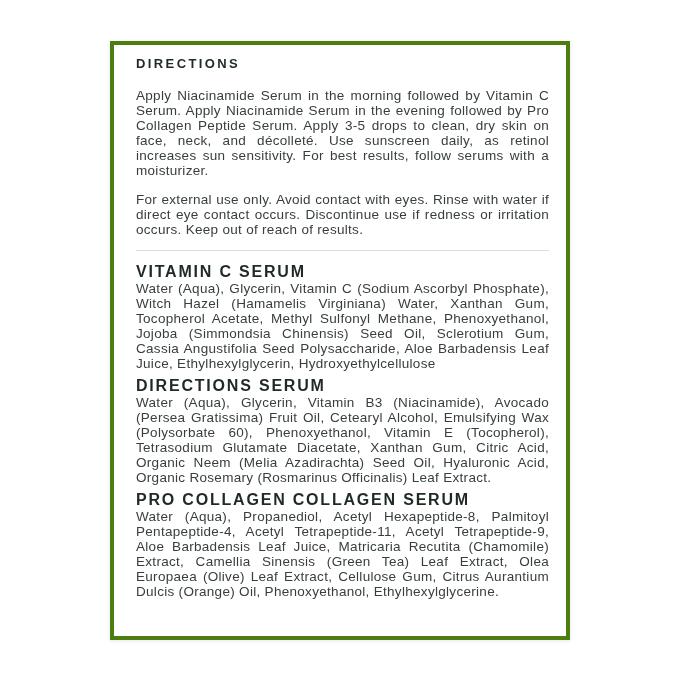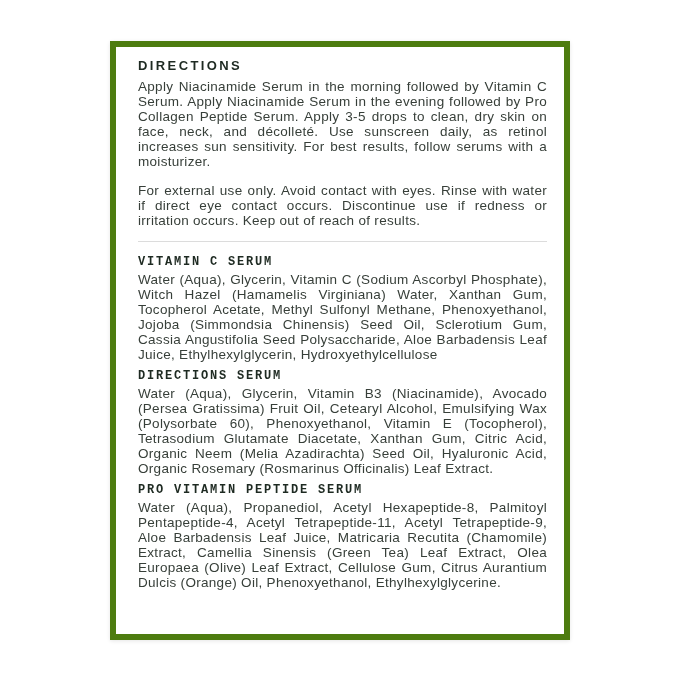--- a/index.html
+++ b/index.html
@@ -8,56 +8,55 @@
     background: #ffffff;
     font-family: "Liberation Sans", sans-serif;
     position: relative;
     overflow: hidden;
   }
   .label-card {
     position: absolute;
     left: 110px; top: 41px;
     width: 460px; height: 599px;
     background: #ffffff;
-    border: 6px solid #4d7c0f;
+    border: 4px solid #4d7c0f;
     box-shadow: 0 1px 4px rgba(0,0,0,0.10);
     padding: 12px 17px 0 22px;
     overflow: hidden;
   }
   .section-heading {
     font-size: 13px;
     line-height: 14px;
     font-weight: bold;
     letter-spacing: 2.4px;
     color: #1e2a22;
   }
   .body-text {
     font-size: 13.5px;
     line-height: 15px;
     letter-spacing: 0.3px;
     color: #373f39;
     text-align: justify;
   }
-  .para-1 { margin-top: 6px; }
+  .para-1 { margin-top: 17px; }
   .para-2 { margin-top: 14px; }
   .divider {
     border: none;
     border-top: 1px solid #dcdcdc;
     height: 0;
     margin: 13px 0 14px 0;
   }
   .ing-section { margin-top: 8px; }
   .sub-heading {
-    font-size: 12px;
+    font-size: 16px;
     line-height: 13px;
     font-weight: bold;
     letter-spacing: 1.8px;
     color: #1e2a22;
     margin-bottom: 3px;
-    font-family: Liberation Mono, monospace;
   }
   .ingredients-title { margin-top: 0; }
 </style>
 </head>
 <body>
 
 <div class="label-card">
 
   <div class="section-heading">DIRECTIONS</div>
 
@@ -72,17 +71,17 @@
     <div class="sub-heading">VITAMIN C SERUM</div>
     <p class="body-text">Water (Aqua), Glycerin, Vitamin C (Sodium Ascorbyl Phosphate), Witch Hazel (Hamamelis Virginiana) Water, Xanthan Gum, Tocopherol Acetate, Methyl Sulfonyl Methane, Phenoxyethanol, Jojoba (Simmondsia Chinensis) Seed Oil, Sclerotium Gum, Cassia Angustifolia Seed Polysaccharide, Aloe Barbadensis Leaf Juice, Ethylhexylglycerin, Hydroxyethylcellulose</p>
   </div>
 
   <div class="ing-section">
     <div class="sub-heading">DIRECTIONS SERUM</div>
     <p class="body-text">Water (Aqua), Glycerin, Vitamin B3 (Niacinamide), Avocado (Persea Gratissima) Fruit Oil, Cetearyl Alcohol, Emulsifying Wax (Polysorbate 60), Phenoxyethanol, Vitamin E (Tocopherol), Tetrasodium Glutamate Diacetate, Xanthan Gum, Citric Acid, Organic Neem (Melia Azadirachta) Seed Oil, Hyaluronic Acid, Organic Rosemary (Rosmarinus Officinalis) Leaf Extract.</p>
   </div>
 
   <div class="ing-section">
-    <div class="sub-heading">PRO VITAMIN PEPTIDE SERUM</div>
+    <div class="sub-heading">PRO COLLAGEN COLLAGEN SERUM</div>
     <p class="body-text">Water (Aqua), Propanediol, Acetyl Hexapeptide-8, Palmitoyl Pentapeptide-4, Acetyl Tetrapeptide-11, Acetyl Tetrapeptide-9, Aloe Barbadensis Leaf Juice, Matricaria Recutita (Chamomile) Extract, Camellia Sinensis (Green Tea) Leaf Extract, Olea Europaea (Olive) Leaf Extract, Cellulose Gum, Citrus Aurantium Dulcis (Orange) Oil, Phenoxyethanol, Ethylhexylglycerine.</p>
   </div>
 
 </div>
 
 </body></html>

